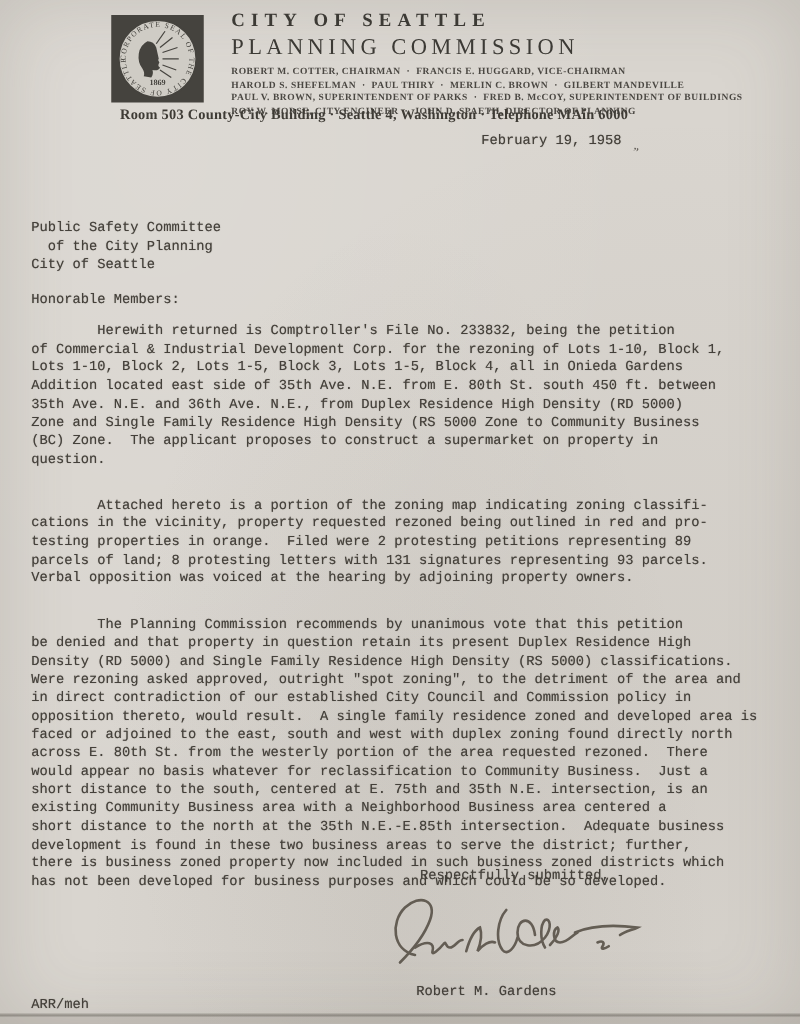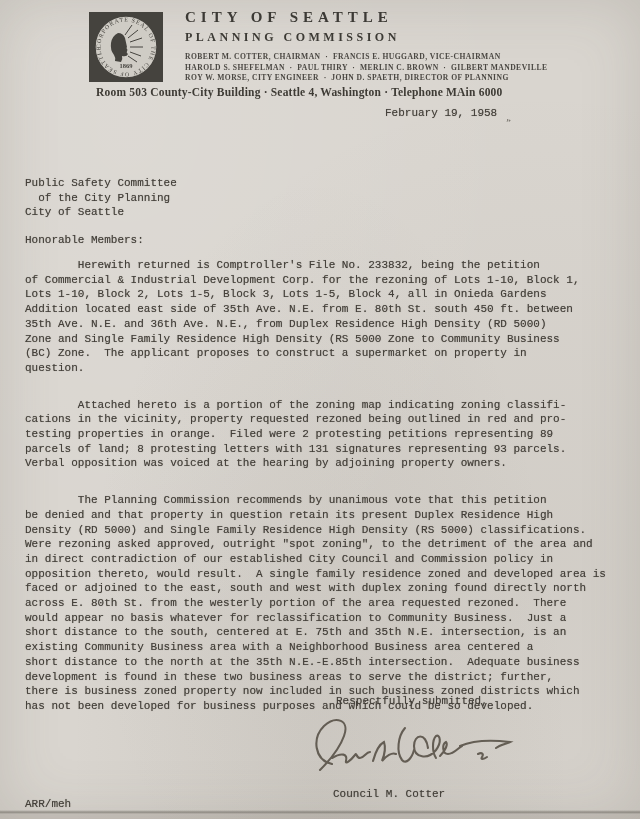--- a/index.html
+++ b/index.html
@@ -15,21 +15,21 @@
     box-shadow: inset 0 0 60px rgba(95,90,80,0.18);
     overflow:hidden;
     font-family:"Liberation Mono","DejaVu Sans Mono",monospace;
     color:#403c35;
   }
   
   .seal{position:absolute;left:88px;top:11px;width:76px;height:72px;}
   .head-block{position:absolute;left:185px;top:8px;width:440px;
     font-family:"Liberation Serif","DejaVu Serif",serif;color:#3c3a35;}
   .org1{font-size:15px;font-weight:bold;letter-spacing:5px;line-height:18px;}
-  .org2{font-size:12px;font-weight:bold;letter-spacing:3.5px;line-height:22px;}
+  .org2{font-size:18px;font-weight:normal;letter-spacing:3.5px;line-height:22px;}
   .members{margin-top:4px;}
   .members .line{font-size:7.6px;font-weight:600;letter-spacing:0.45px;
     line-height:10.6px;color:#4a4742;white-space:pre;}
   .address{position:absolute;left:96px;top:86px;
     font-family:"Liberation Serif","DejaVu Serif",serif;
     font-weight:bold;font-size:11.5px;color:#3e3b35;letter-spacing:0.2px;}
   
   .tw{font-size:11px;line-height:14.7px;white-space:pre;
     text-shadow:0 0 0.7px rgba(62,57,49,0.55);color:#44403a;}
   .date{position:absolute;left:385px;top:106px;}
@@ -78,20 +78,21 @@
       <text x="38" y="57" font-family="Liberation Serif, serif" font-size="6.5" font-weight="bold" fill="#45433e" text-anchor="middle" id="seal-year-node">1869</text>
     </svg>
   </div>
 
   <div class="head-block">
     <div class="org1">CITY OF SEATTLE</div>
     <div class="org2">PLANNING COMMISSION</div>
     <div class="members">
         <div class="line">ROBERT M. COTTER, CHAIRMAN  ·  FRANCIS E. HUGGARD, VICE-CHAIRMAN</div>
         <div class="line">HAROLD S. SHEFELMAN  ·  PAUL THIRY  ·  MERLIN C. BROWN  ·  GILBERT MANDEVILLE</div>
+        <div class="line">PAUL V. BROWN, SUPERINTENDENT OF PARKS  ·  FRED B. McCOY, SUPERINTENDENT OF BUILDINGS</div>
         <div class="line">ROY W. MORSE, CITY ENGINEER  ·  JOHN D. SPAETH, DIRECTOR OF PLANNING</div>
       </div>
   </div>
   <div class="address">Room 503 County-City Building  ·  Seattle 4, Washington  ·  Telephone MAin 6000</div>
 
   <div class="tw date">February 19, 1958</div>
   <div class="date-mark">”</div>
 
   <div class="tw recipient"><div class="line">Public Safety Committee</div><div class="line">  of the City Planning</div><div class="line">City of Seattle</div></div>
 
@@ -110,21 +111,21 @@
         <path d="M95,14 C88,22 86,38 92,46 C96,51 102,44 104,36"></path>
         <path d="M118,34 C116,18 104,20 104,32 C104,44 118,46 126,36 C132,28 130,20 126,22 C122,26 122,38 126,44"></path>
         <path d="M130,42 C136,36 138,30 136,28 C132,30 132,40 138,40 C144,40 148,34 152,32"></path>
         <path d="M150,32 C164,26 184,26 200,28 C196,30 190,31 186,34"></path>
         <path d="M168,40 C172,38 174,40 172,43 C170,46 174,45 177,43"></path>
       </g>
     </svg>
   </div>
 
   <div class="tw signer">
-    <div>Council M. Cotter</div>
+    <div>Robert M. Gardens</div>
     
   </div>
 
   <div class="tw ref-block">
     <div>ARR/meh</div>
     
   </div>
 
   <div class="bottom-band"></div>
   <div class="bottom-strip"></div>

